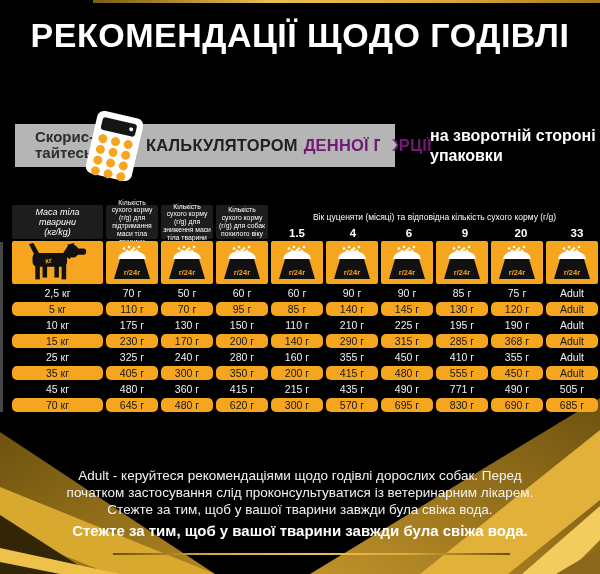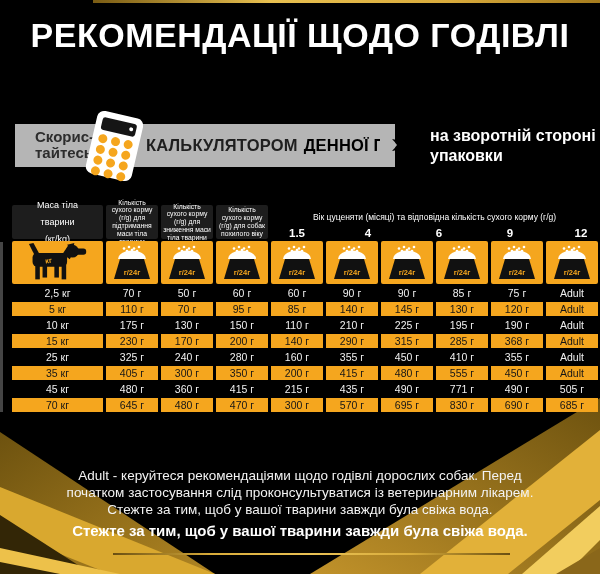--- a/index.html
+++ b/index.html
@@ -30,42 +30,42 @@
   .calc{position:absolute;left:76px;top:-10px;width:47px;height:64px;background:#fff;
     border-radius:7px;transform:rotate(13deg);}
   .calc-screen{margin:6px 6px 4px 6px;height:13px;background:#151515;border-radius:3px;position:relative;}
   .calc-screen::after{content:'';position:absolute;right:3px;top:4px;width:4px;height:4px;
     background:#fff;border-radius:50%;}
   .calc-keys{display:grid;grid-template-columns:repeat(3,9px);gap:2px 4px;justify-content:center;}
   .calc-keys i{width:9px;height:9px;border-radius:50%;background:var(--orange,#F5A61E);}
   .banner-words{position:absolute;left:131px;top:12px;white-space:nowrap;font-weight:bold;
     font-size:16.5px;letter-spacing:.2px;}
   .calc-word{color:#1f1f1f;}
-  .portion-word{color:#000000;margin-left:6px;}
+  .portion-word{color:#701a75;margin-left:6px;}
   .back-note{position:absolute;left:430px;top:126px;width:168px;color:#fff;
     font-size:16px;font-weight:bold;line-height:20px;}
 
   
   .left-strip{position:absolute;left:0;top:242px;width:3px;height:170px;background:#454545;}
   .feeding-grid{position:absolute;left:12px;top:205px;width:586px;
     display:grid;grid-template-columns:91px repeat(9,52px);column-gap:3px;row-gap:2px;}
   .hdr-box{background:#1d1d1d;border-radius:2px;color:#fff;display:flex;align-items:center;
     justify-content:center;text-align:center;height:34px;}
-  .mass-hdr{font-size:9px;line-height:17px;padding:0 20px;}
+  .mass-hdr{font-size:9px;line-height:10px;padding:0 20px;font-style:italic;}
   .feed-hdr{font-size:6.8px;line-height:7.8px;padding:0 2px;}
   .age-hdr{grid-column:5 / 11;height:34px;color:#fff;display:flex;flex-direction:column;
     justify-content:flex-end;}
   .age-title{font-size:8.5px;text-align:center;margin-bottom:5px;}
-  .age-nums{display:grid;grid-template-columns:repeat(6,52px);column-gap:19px;}
+  .age-nums{display:grid;grid-template-columns:repeat(6,52px);column-gap:4px;}
   .age-num{font-size:11.5px;font-weight:bold;text-align:center;}
   .icon-cell{background:var(--orange,#F5A61E);border-radius:2px;height:43px;
     display:flex;align-items:center;justify-content:center;}
   .val{height:14px;line-height:14px;font-size:10.5px;text-align:center;overflow:hidden;}
   .val.dark{color:#f0f0f0;}
-  .val.orange{background:var(--orange,#F5A61E);border-radius:0;color:#161616;}
+  .val.orange{background:var(--orange,#F5A61E);border-radius:5px;color:#161616;}
 
   
   .footer-note{position:absolute;top:467px;left:62px;width:476px;text-align:center;
     color:#f3f3f3;font-size:13.5px;line-height:17px;}
   .footer-bold{position:absolute;top:522px;left:30px;width:540px;text-align:center;
     color:#fff;font-size:15px;font-weight:bold;}
   .gold-line{position:absolute;top:553px;left:113px;width:397px;height:2px;z-index:3;
     background:linear-gradient(90deg,#6a4f12,#d9ac3a 25%,#e9c155 50%,#d9ac3a 75%,#6a4f12);}
 </style>
 </head>
@@ -136,21 +136,21 @@
       <div class="hdr-box feed-hdr">Кількість сухого корму (г/g) для підтримання маси тіла тварини</div>
       <div class="hdr-box feed-hdr">Кількість сухого корму (г/g) для зниження маси тіла тварини</div>
       <div class="hdr-box feed-hdr">Кількість сухого корму (г/g) для собак похилого віку</div>
       <div class="age-hdr">
         <div class="age-title">Вік цуценяти (місяці) та відповідна кількість сухого корму (г/g)</div>
         <div class="age-nums">
           <div class="age-num">1.5</div>
           <div class="age-num">4</div>
           <div class="age-num">6</div>
           <div class="age-num">9</div>
-          <div class="age-num">12</div>
+          <div class="age-num">20</div>
           <div class="age-num">33</div>
         </div>
       </div>
       <div class="icon-cell">
     <svg width="66" height="40" viewBox="0 0 70 44">
       <g fill="#111">
         <polygon points="3,1 9,13 14,11 8,0"></polygon>
         <rect x="7" y="11" width="38" height="15" rx="5"></rect>
         <rect x="10" y="22" width="5" height="18"></rect>
         <rect x="18" y="22" width="5" height="16"></rect>
@@ -374,21 +374,21 @@
       <div class="val dark">415 г</div>
       <div class="val dark">215 г</div>
       <div class="val dark">435 г</div>
       <div class="val dark">490 г</div>
       <div class="val dark">771 г</div>
       <div class="val dark">490 г</div>
       <div class="val dark">505 г</div>
       <div class="val mass-val orange">70 кг</div>
       <div class="val orange">645 г</div>
       <div class="val orange">480 г</div>
-      <div class="val orange">470 г</div>
+      <div class="val orange">620 г</div>
       <div class="val orange">300 г</div>
       <div class="val orange">570 г</div>
       <div class="val orange">695 г</div>
       <div class="val orange">830 г</div>
       <div class="val orange">690 г</div>
       <div class="val orange">685 г</div>
     </div>
 
   <div class="footer-note">Adult - керуйтеся рекомендаціями щодо годівлі дорослих собак. Перед початком застосування слід проконсультуватися із ветеринарним лікарем. Стежте за тим, щоб у вашої тварини завжди була свіжа вода.</div>
   <div class="footer-bold">Стежте за тим, щоб у вашої тварини завжди була свіжа вода.</div>

